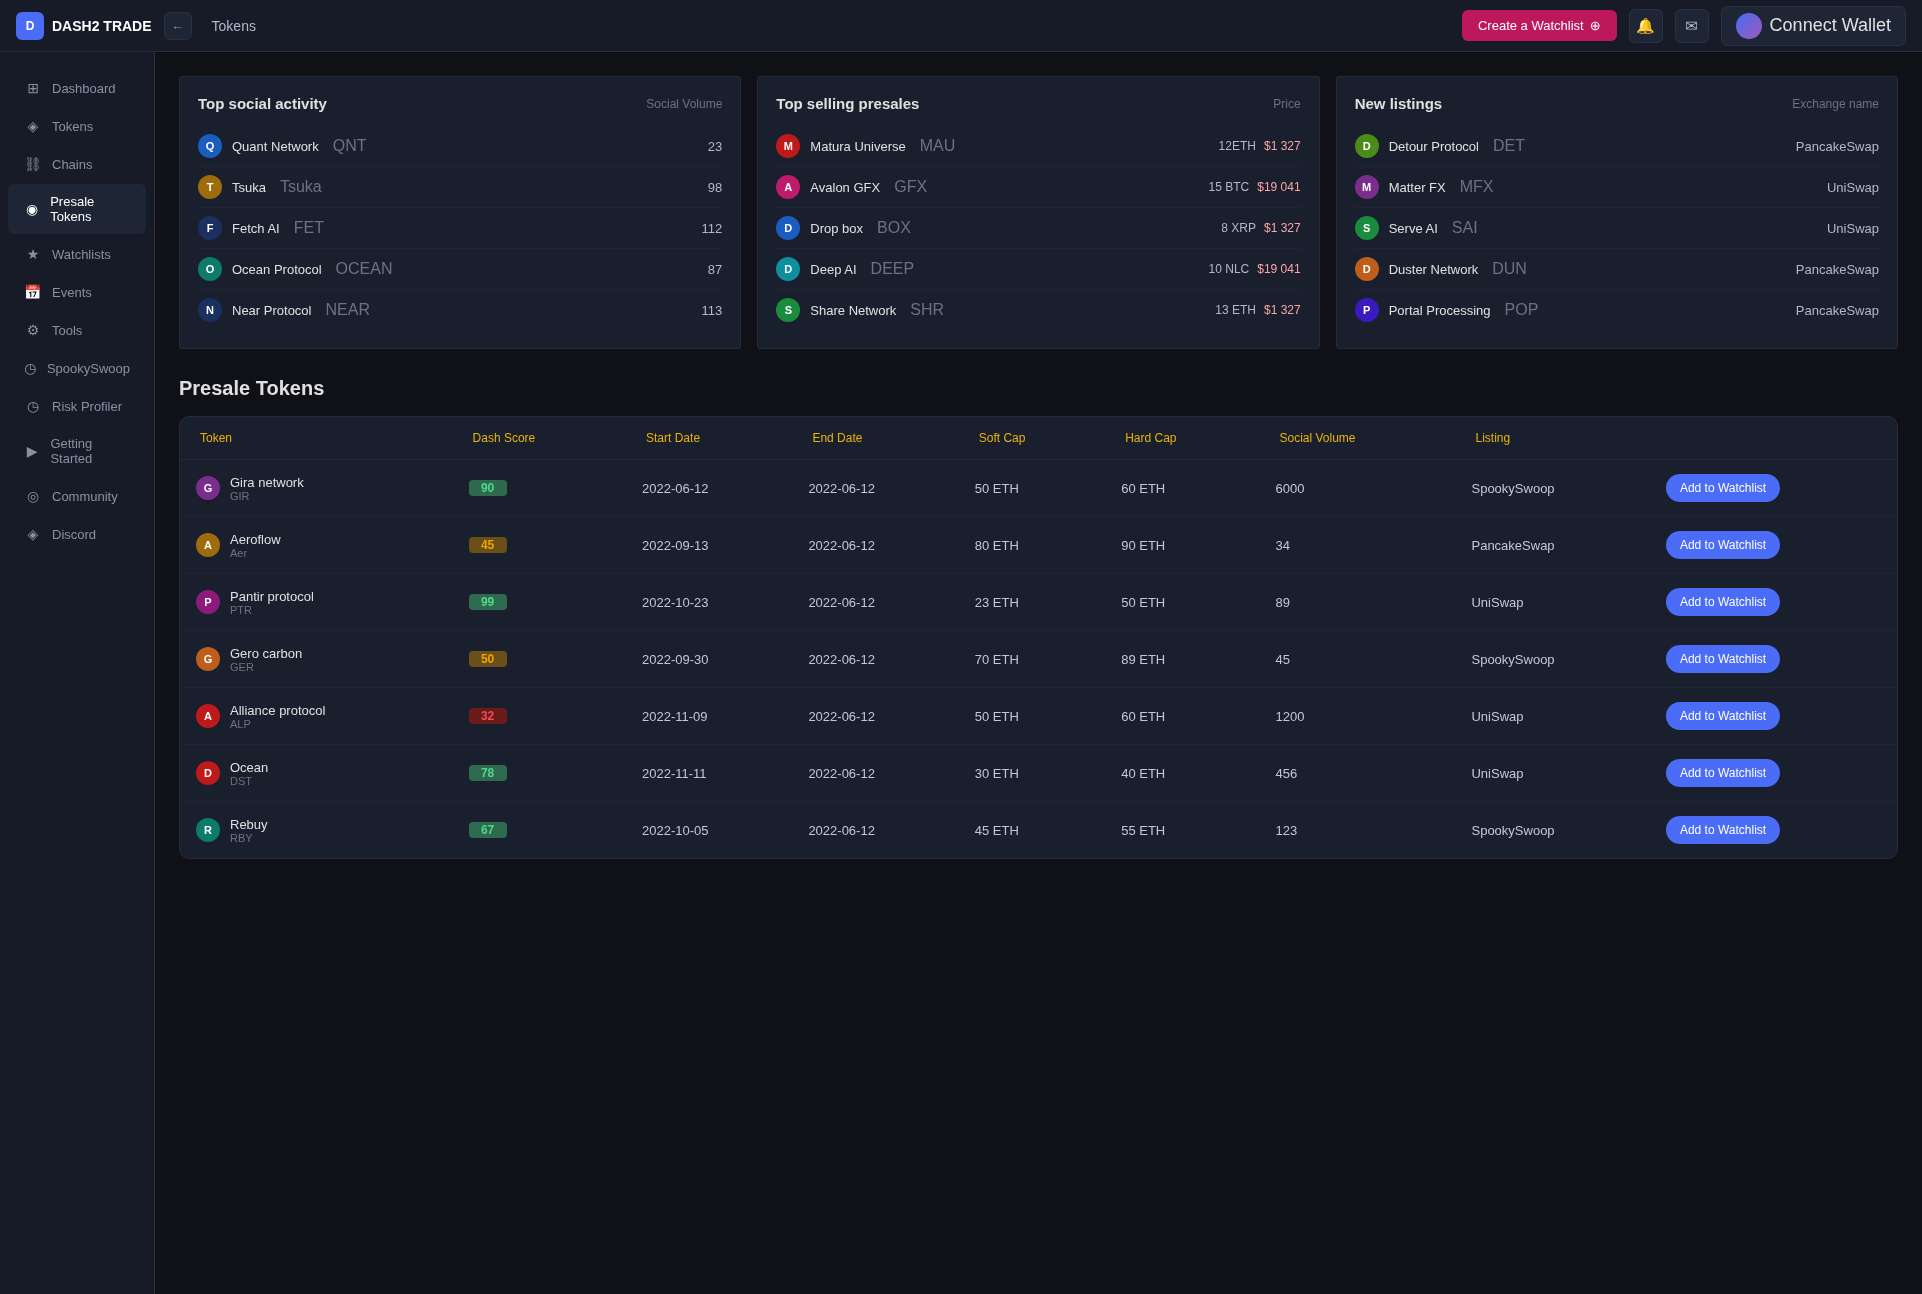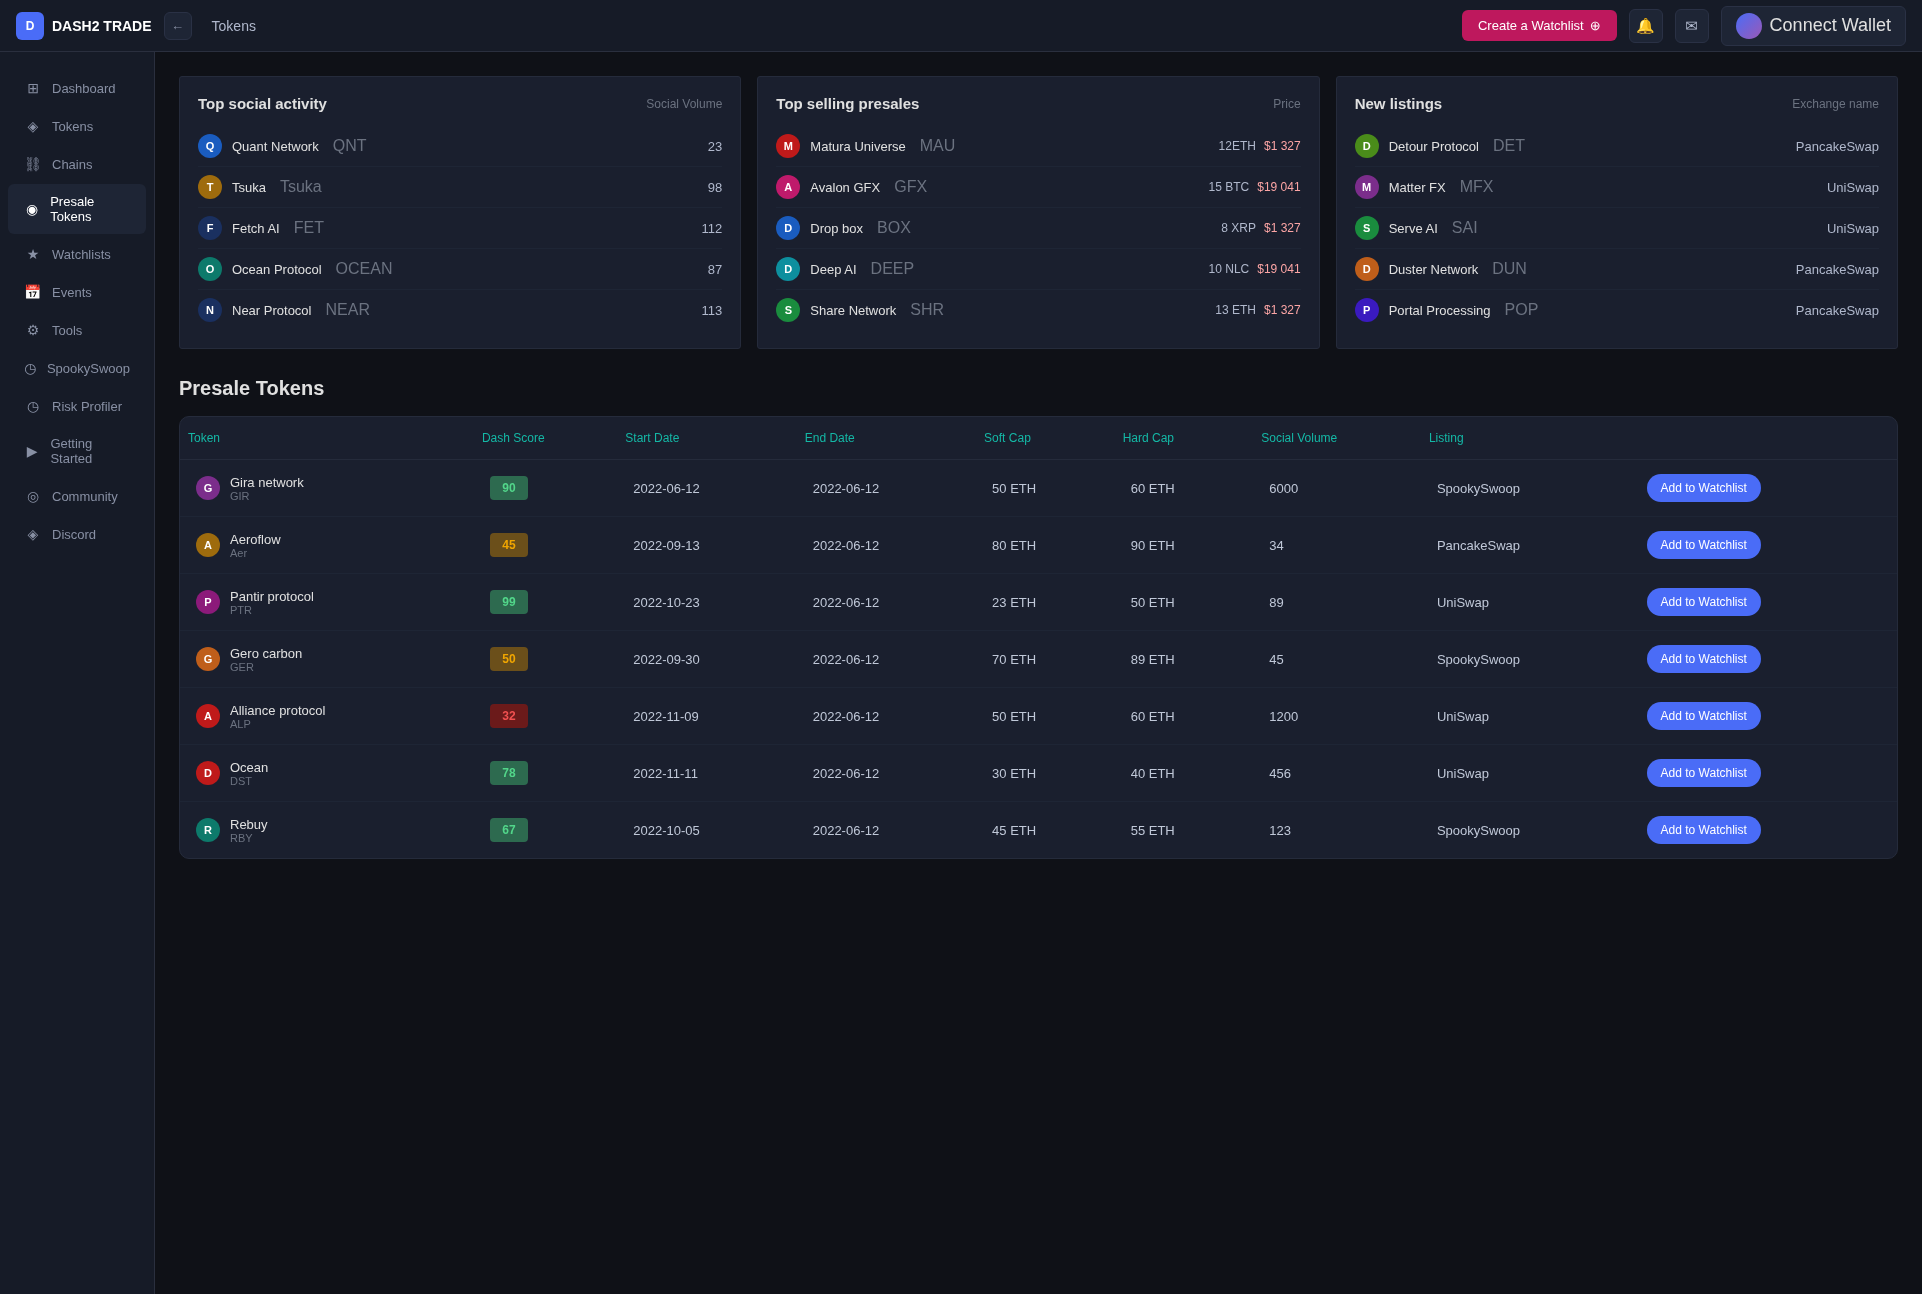--- a/index.html
+++ b/index.html
@@ -184,24 +184,24 @@
       overflow: hidden;
     }
     table {
       width: 100%;
       border-collapse: collapse;
     }
     thead tr {
       border-bottom: 1px solid #252b3b;
     }
     thead th {
-      padding: 14px 8px;
+      padding: 14px 20px;
       text-align: left;
       font-size: 12px;
-      color: #14b8a6;
+      color: #eab308;
       font-weight: 500;
       white-space: nowrap;
     }
     tbody tr {
       border-bottom: 1px solid #1e2535;
     }
     tbody tr:last-child { border-bottom: none; }
     tbody td {
       padding: 14px 16px;
       font-size: 13px;
@@ -211,21 +211,21 @@
       display: flex;
       align-items: center;
       gap: 10px;
     }
     .token-cell-info .t-name { font-size: 13px; color: #e0e0e0; font-weight: 500; }
     .token-cell-info .t-sym { font-size: 11px; color: #6b7280; }
     .dash-score {
       display: inline-flex;
       align-items: center;
       justify-content: center;
-      width: 38px; height: 24px;
+      width: 38px; height: 16px;
       border-radius: 4px;
       font-size: 12px;
       font-weight: 700;
       color: #fff;
     }
     .score-green { background: #2d6a4f; color: #52d68a; }
     .score-yellow { background: #6b4f1a; color: #f0a500; }
     .score-red { background: #6b1a1a; color: #f05050; }
     .btn-watchlist {
       background: #4a6cf7;

